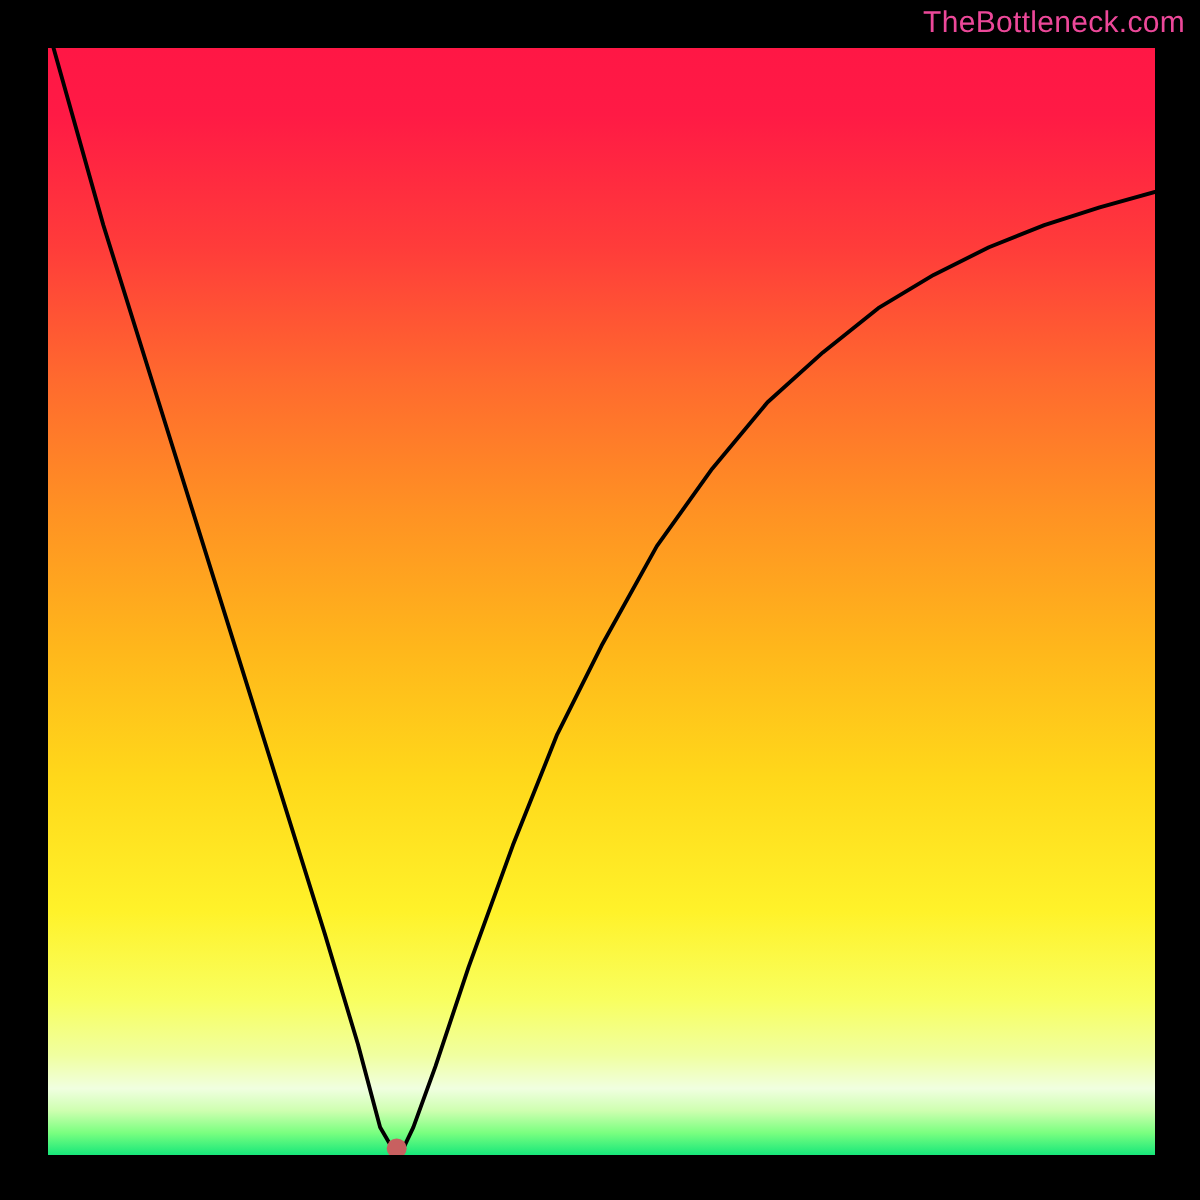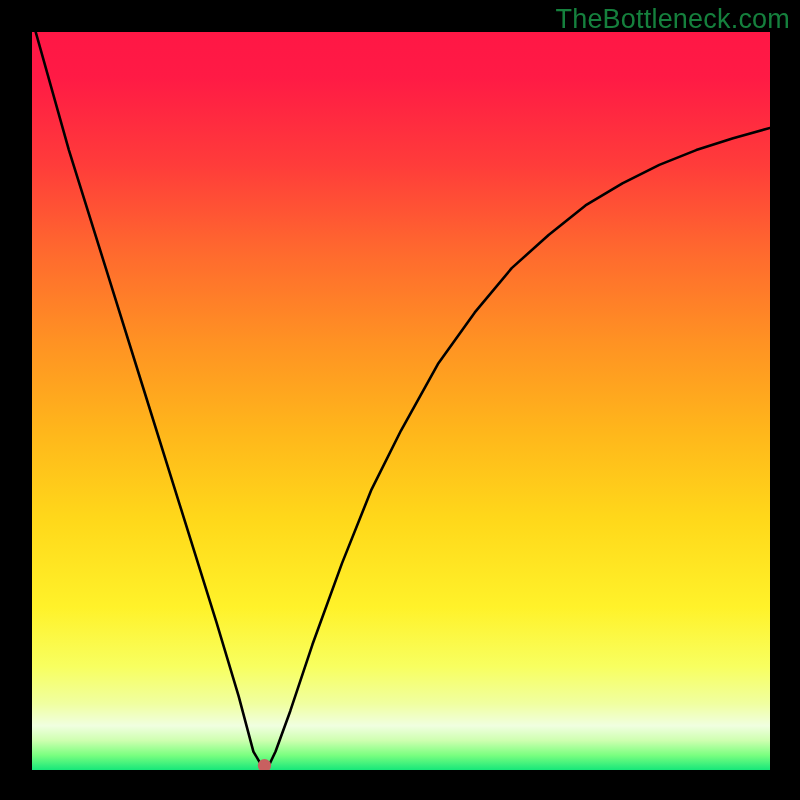--- a/index.html
+++ b/index.html
@@ -14,22 +14,22 @@
   .frame {
     position: relative;
     width: 800px;
     height: 800px;
     background: #000;
   }
   .watermark {
     position: absolute;
     top: 4px;
     right: 10px;
-    color: #15803d;
-    font-size: 27px;
+    color: #ec4899;
+    font-size: 20px;
     font-weight: 500;
     letter-spacing: 0.2px;
     z-index: 20;
     user-select: none;
   }
   .plot-area {
     position: absolute;
     left: 32px;
     top: 32px;
     width: 738px;

